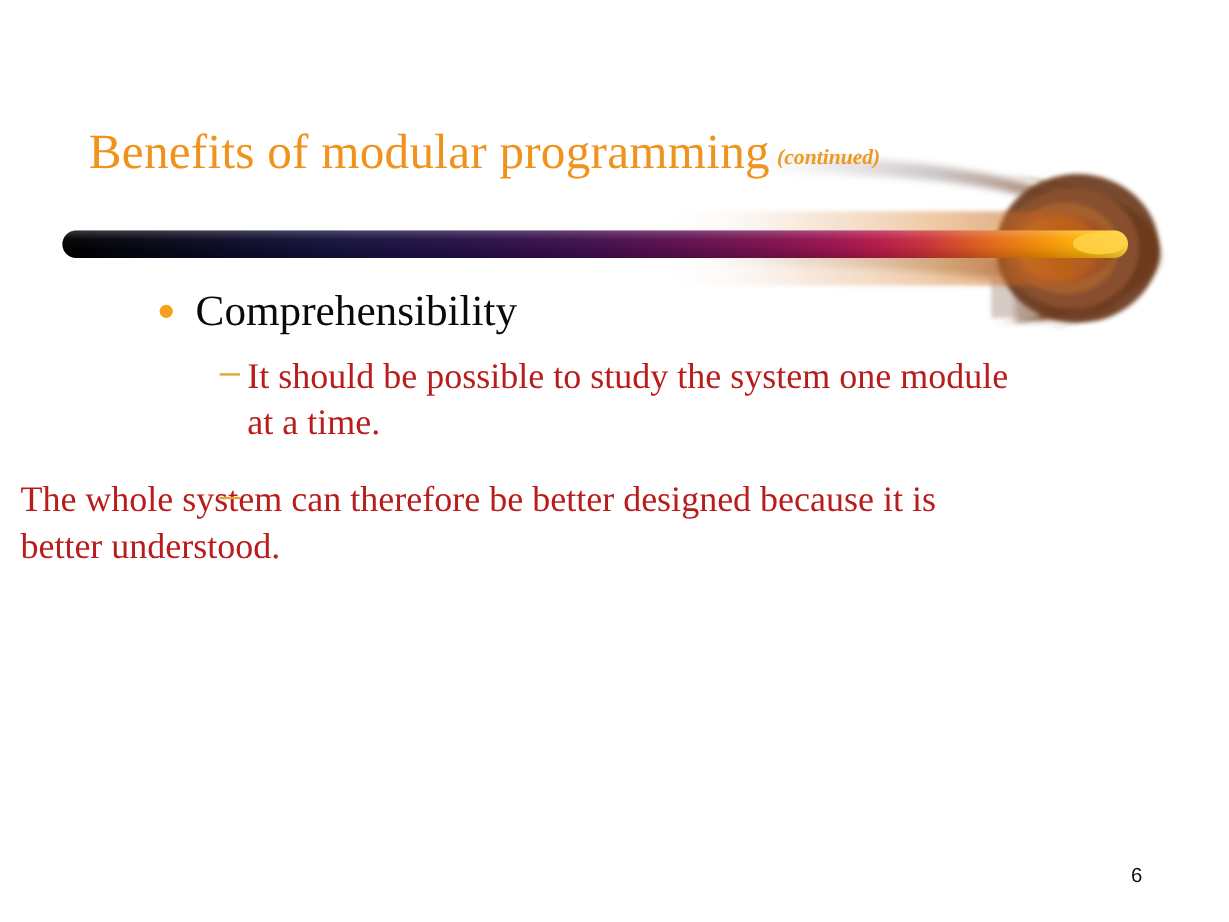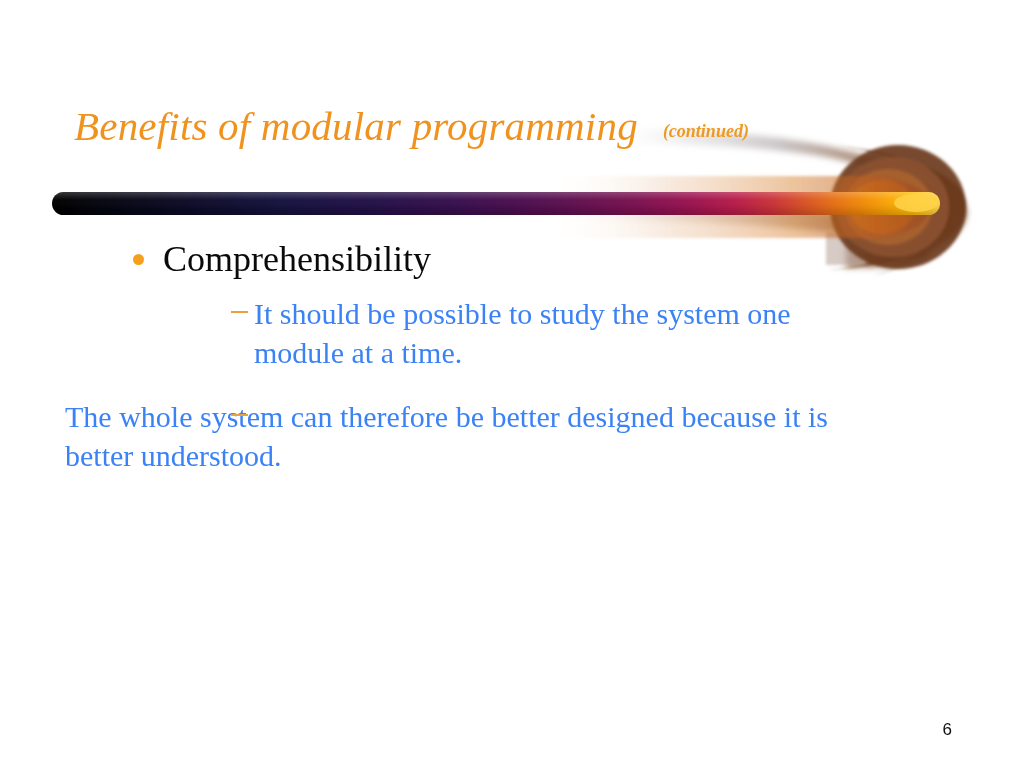--- a/index.html
+++ b/index.html
@@ -38,33 +38,32 @@
   #title-block {
     position: absolute;
     left: 74px;
     top: 106px;
     width: 880px;
     height: 60px;
     white-space: nowrap;
   }
   #title-main {
     font-family: "Liberation Serif", serif;
-    font-style: italic;
     font-size: 41px;
     line-height: 1;
     color: #F0921E;
     letter-spacing: 0.2px;
   }
   #title-cont {
     font-family: "Liberation Serif", serif;
     font-style: italic;
     font-weight: bold;
     font-size: 18px;
     color: #EE9A22;
-    margin-left: 25px;
+    margin-left: 6px;
     position: relative;
     top: -3px;
   }
 
   
   #body {
     position: absolute;
     left: 0;
     top: 238px;
     width: 1024px;
@@ -85,24 +84,23 @@
     height: 11px;
     border-radius: 50%;
     background: #F4A01E;
   }
   .lvl2 {
     position: relative;
     padding-left: 206px;
     padding-right: 170px;
     font-size: 30px;
     line-height: 1.28;
-    color: #3b82f6;
+    color: #b91c1c;
     font-family: "Liberation Serif", serif;
     margin-top: 15px;
-    margin-left: 48px;
   }
   .lvl2 .marker {
     position: absolute;
     left: 183px;
     top: 16px;
     width: 17px;
     height: 2px;
     background: #E8A33A;
   }
   .lvl2-gap { margin-top: 26px; padding-left: 17px; }

